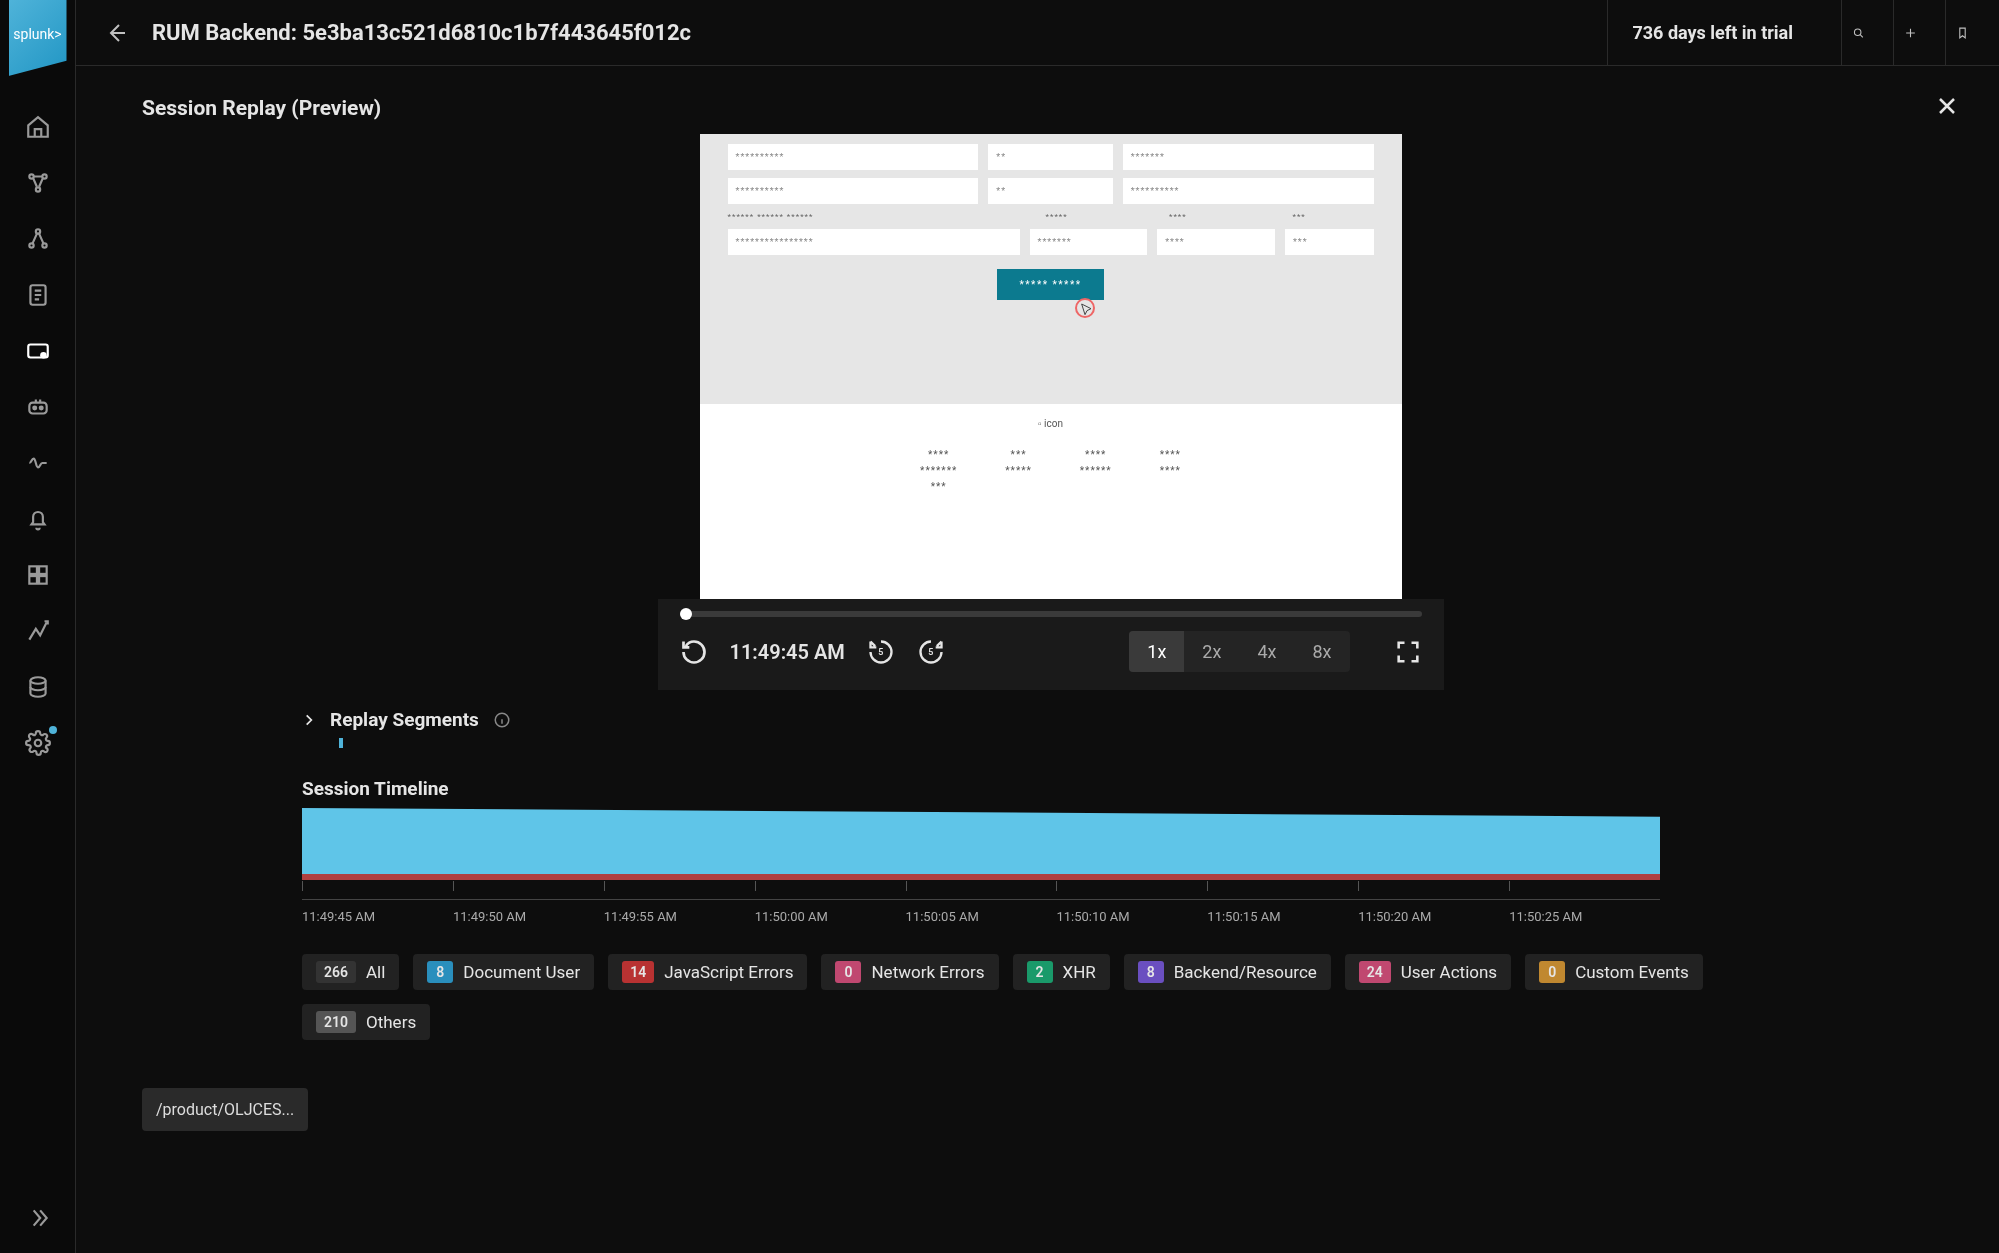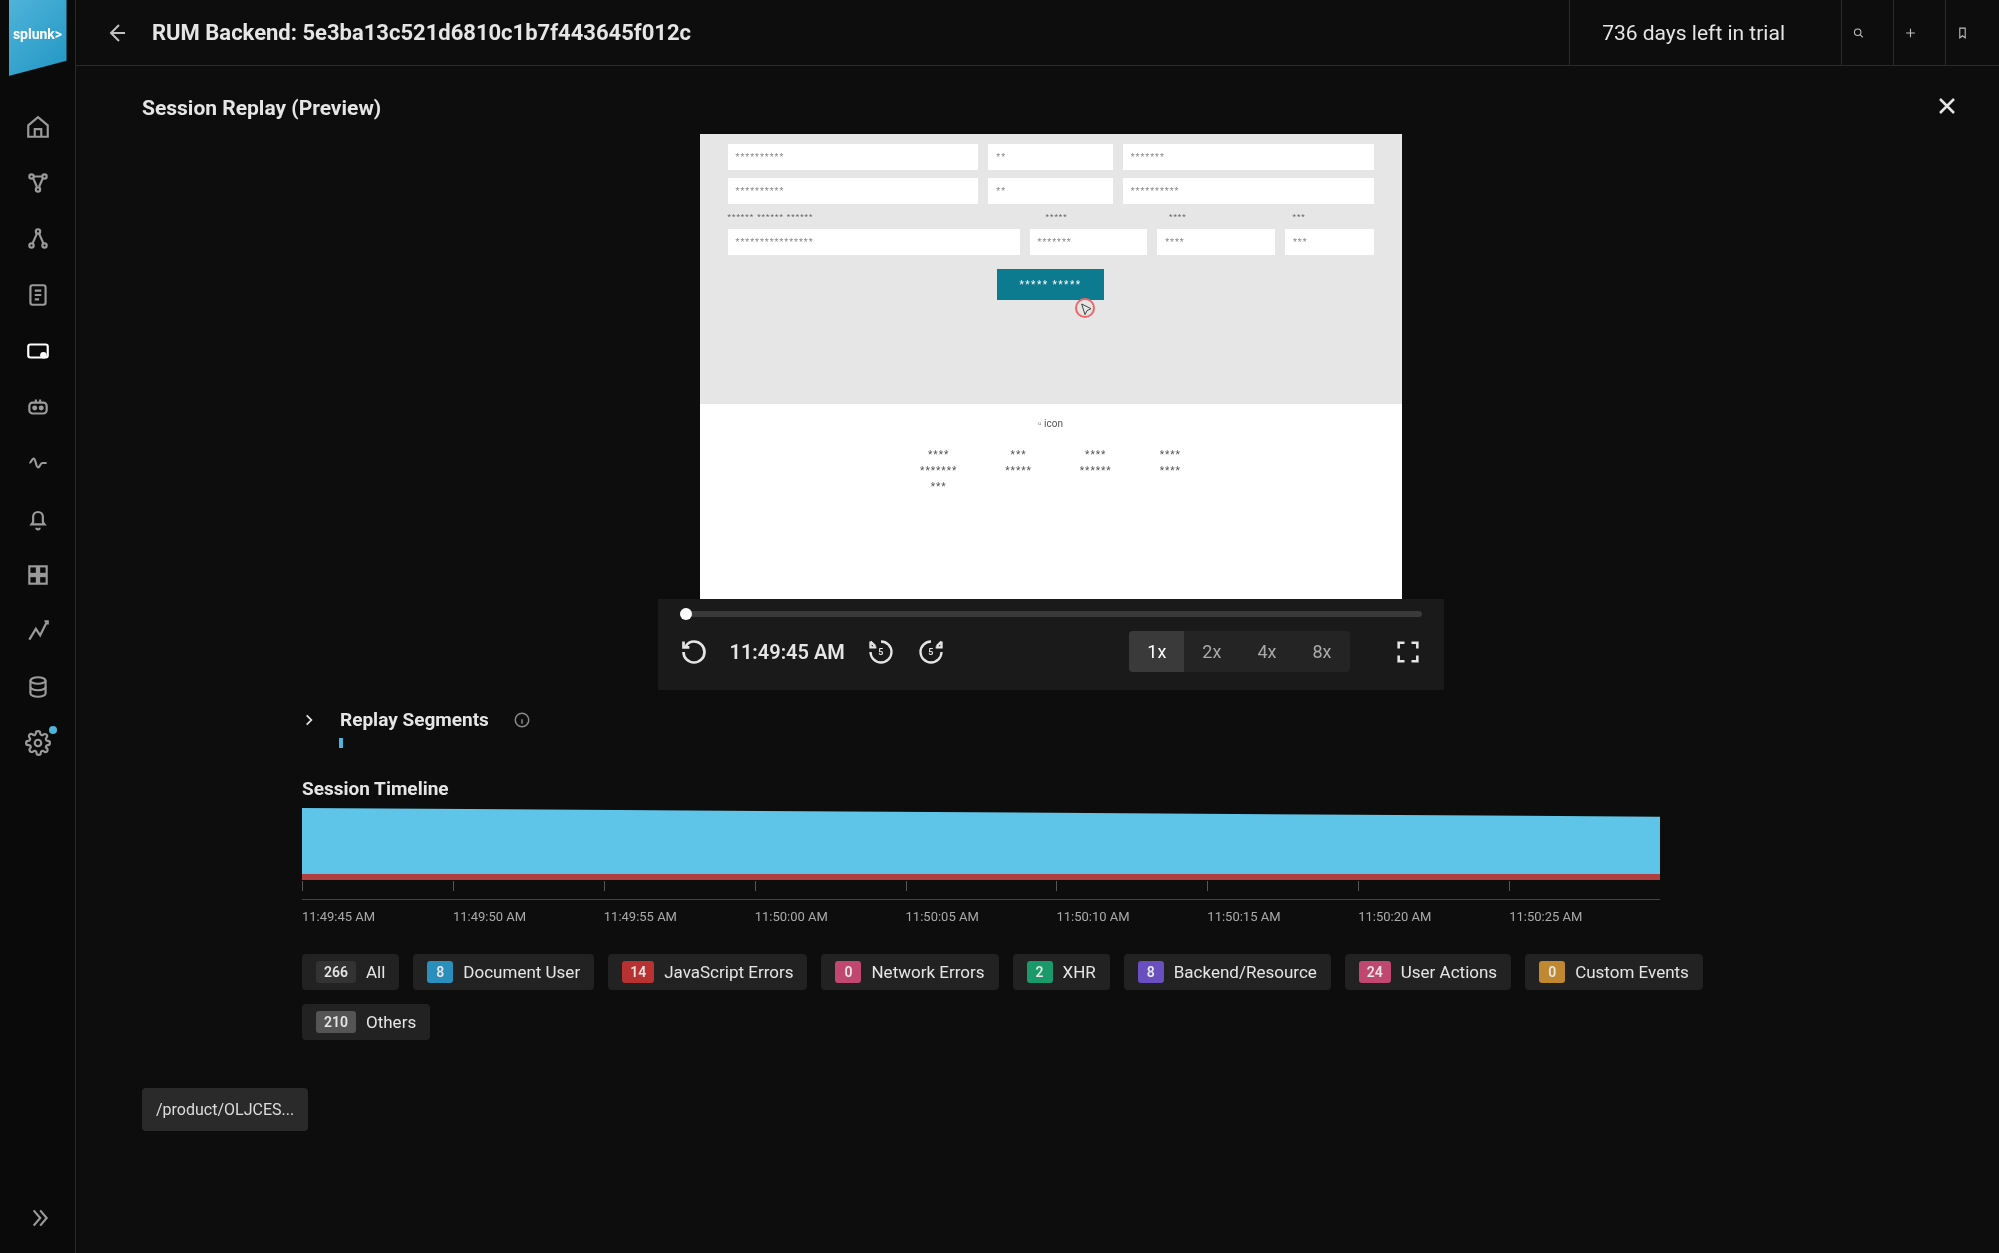--- a/index.html
+++ b/index.html
@@ -23,21 +23,21 @@
     }
     .logo-box {
       width: 58px;
       height: 76px;
       background: linear-gradient(135deg, #4fb3d9 0%, #2196c4 100%);
       display: flex;
       align-items: center;
       justify-content: center;
       color: #fff;
       font-size: 14px;
-      font-weight: 700;
+      font-weight: 400;
       clip-path: polygon(0 0, 100% 0, 100% 80%, 0 100%);
       padding-bottom: 8px;
     }
     .nav-icons {
       display: flex;
       flex-direction: column;
       gap: 26px;
       margin-top: 36px;
       flex: 1;
     }
@@ -63,21 +63,21 @@
     .topbar {
       height: 66px;
       border-bottom: 1px solid #2a2a2a;
       display: flex;
       align-items: center;
       padding: 0 20px 0 28px;
       gap: 24px;
     }
     .back-btn { color:#c0c0c0; cursor:pointer; display:flex; align-items:center; }
     .page-title { font-size: 22px; font-weight: 700; flex: 1; }
-    .trial-text { font-size: 21px; font-weight: 400; padding: 0 32px; border-left:1px solid #2a2a2a; height:100%; display:flex; align-items:center;}
+    .trial-text { font-size: 18px; font-weight: 700; padding: 0 24px; border-left:1px solid #2a2a2a; height:100%; display:flex; align-items:center;}
     .topbar-actions { display:flex; gap:18px; align-items:center; height:100%; }
     .topbar-icon { color:#c0c0c0; cursor:pointer; width:34px; display:flex; justify-content:center; align-items:center; border-left:1px solid #2a2a2a; height:100%; padding:0 10px;}
     .topbar-icon:first-child { border-left:1px solid #2a2a2a; }
     .topbar-icon svg { width:26px;height:26px;}
 
     
     .content {
       flex: 1;
       position: relative;
       padding: 28px 40px 0 66px;
@@ -170,21 +170,21 @@
     .skip-icon { position:relative; }
     .skip-icon .num{ position:absolute; font-size:9px; left:50%; top:50%; transform:translate(-50%,-50%); font-weight:600;}
     .spacer { flex:1; }
     .speed-group { display:flex; background:#242424; border-radius:4px; overflow:hidden;}
     .speed-btn { padding:10px 18px; font-size:18px; cursor:pointer; color:#aaa;}
     .speed-btn.active { background:#3a3a3a; color:#fff;}
     .expand-icon { margin-left:22px; }
 
     
     .section-block { margin-top: 18px; padding: 0 160px 0 160px; }
-    .segments-header { display:flex; align-items:center; gap:24px; font-size:19px; font-weight:700; color:#e5e5e5; cursor:pointer;}
+    .segments-header { display:flex; align-items:center; gap:14px; font-size:19px; font-weight:700; color:#e5e5e5; cursor:pointer;}
     .chevron-icon { display:inline-flex;}
     .chevron-icon svg{width:14px;height:14px;}
     .info-icon { display:inline-flex; color:#888;}
     .info-icon svg{width:18px;height:18px;}
     .seg-track { height:12px; margin-top:6px; position:relative;}
     .seg-marker { position:absolute; width:4px; height:10px; background:#4fb3d9; top:1px;}
 
     
     .timeline-title { font-size:19px; font-weight:700; margin: 28px 0 8px;}
     .timeline-chart {

